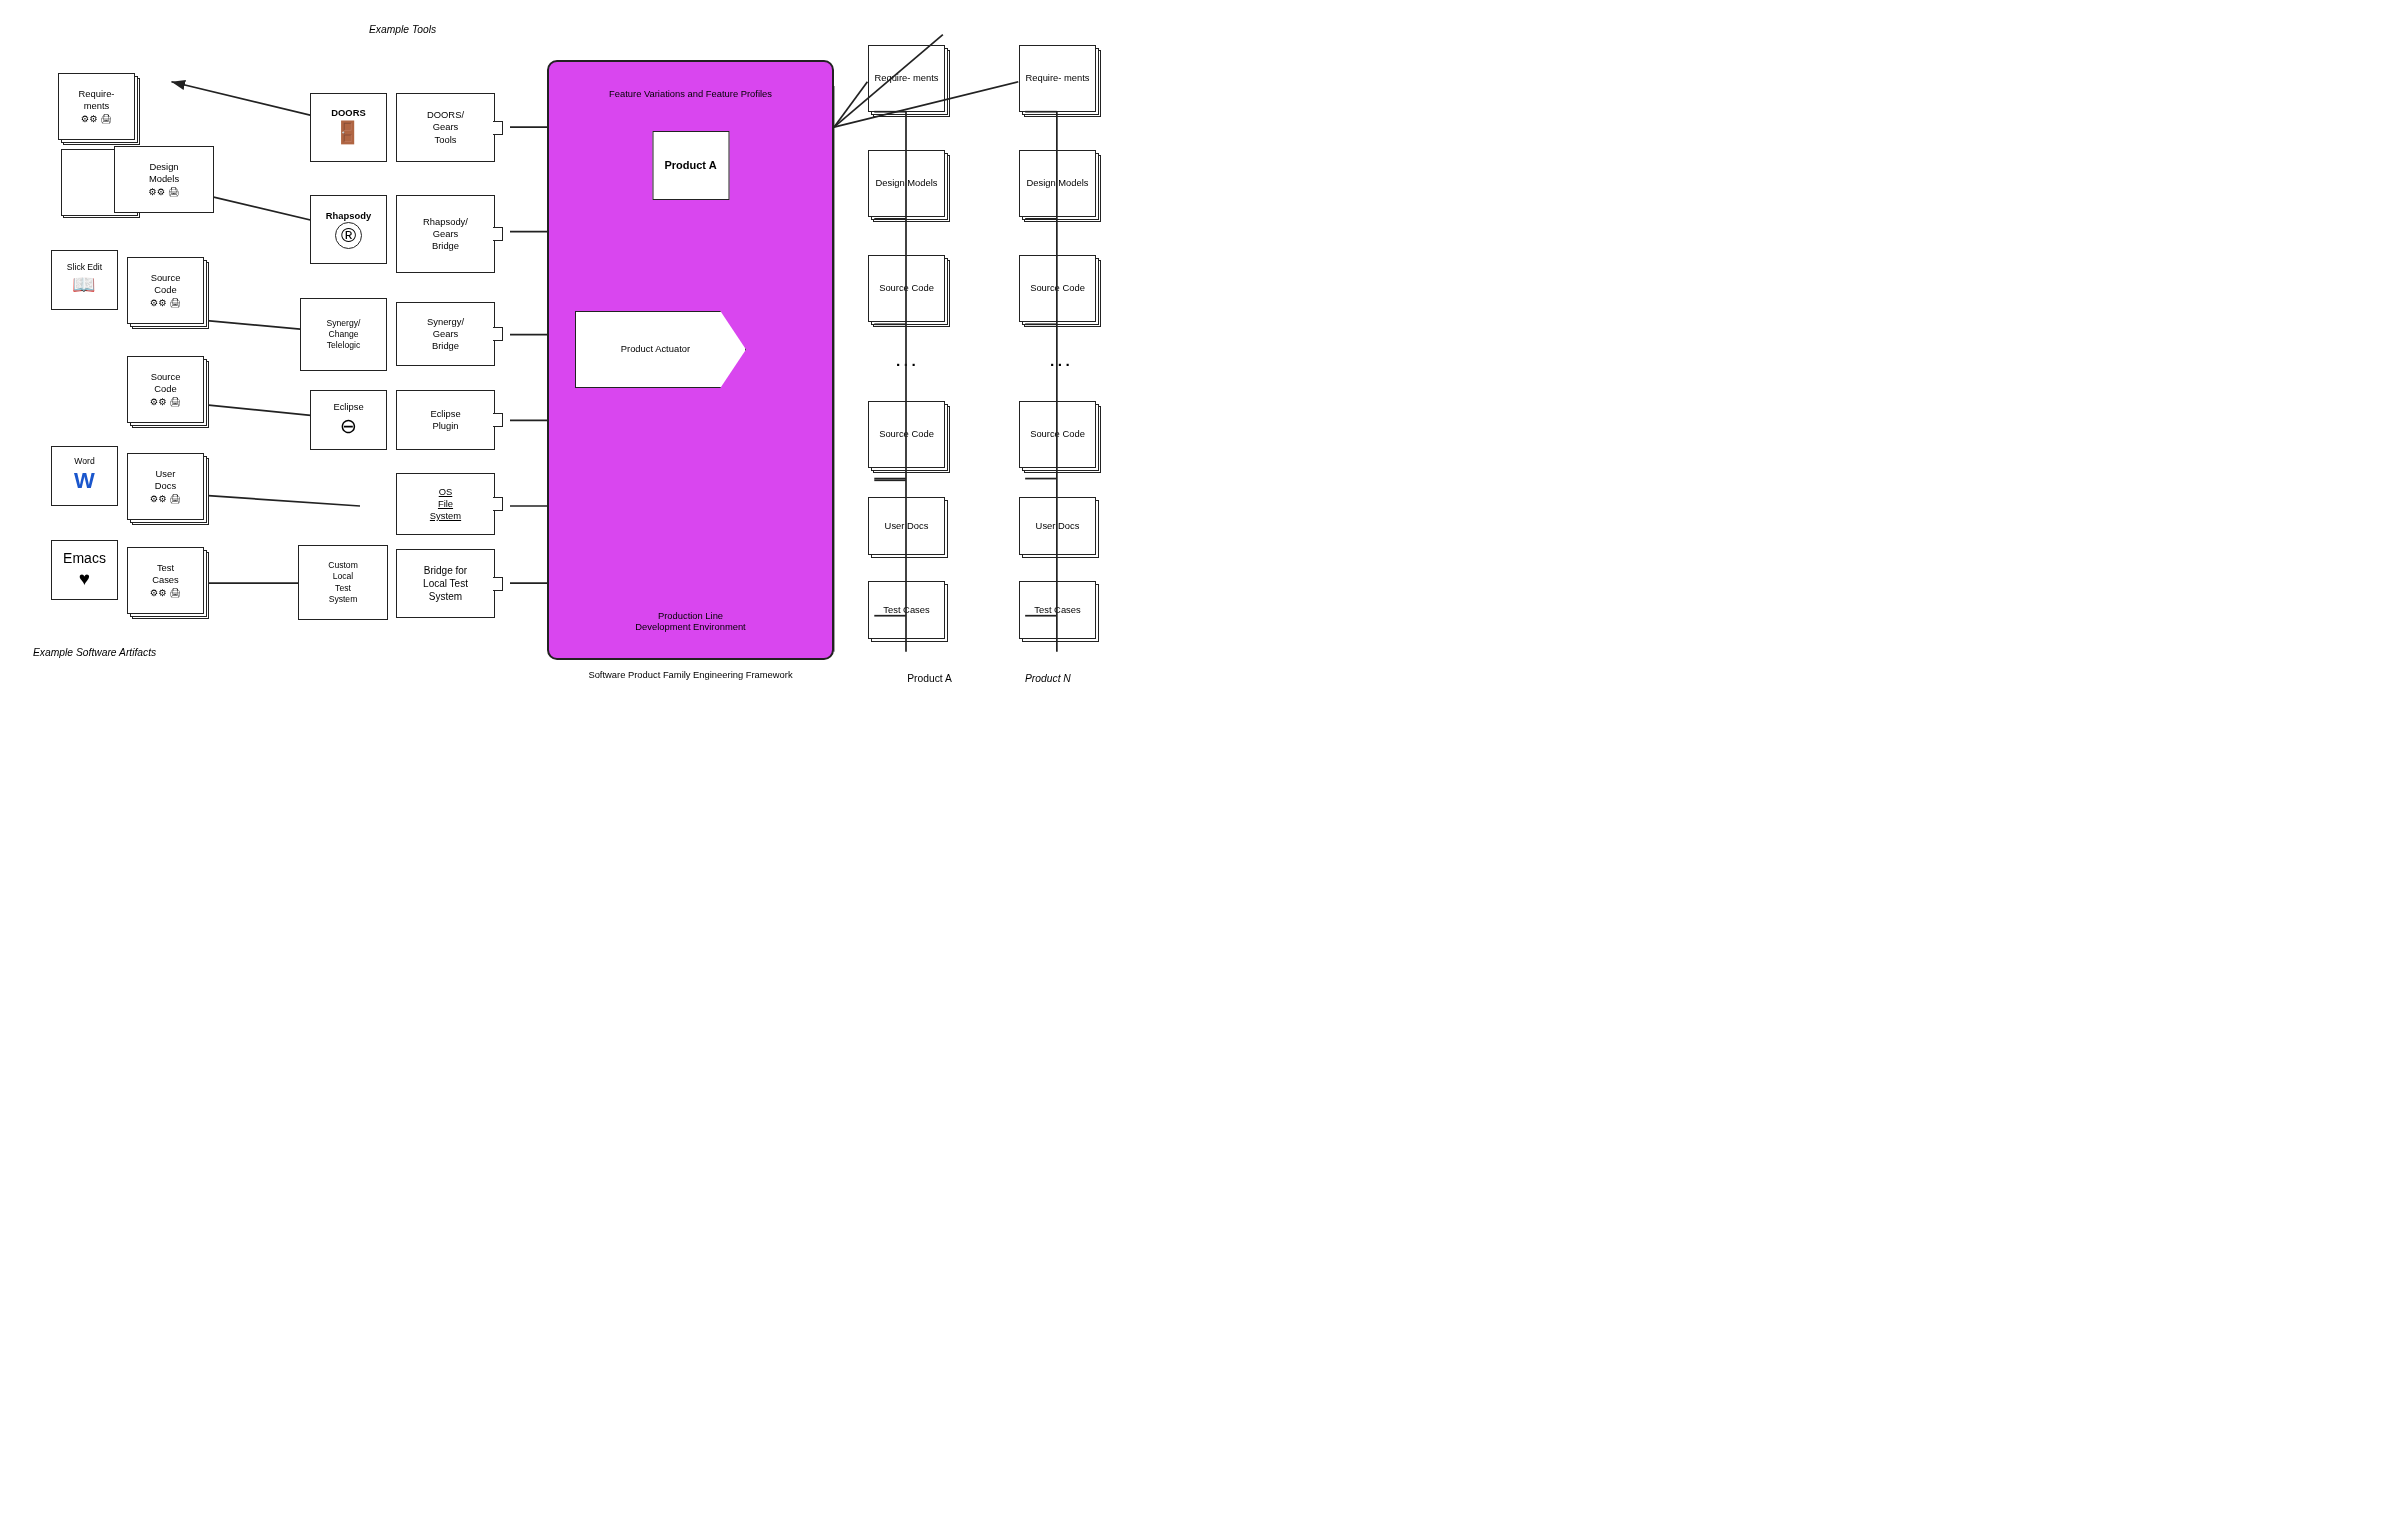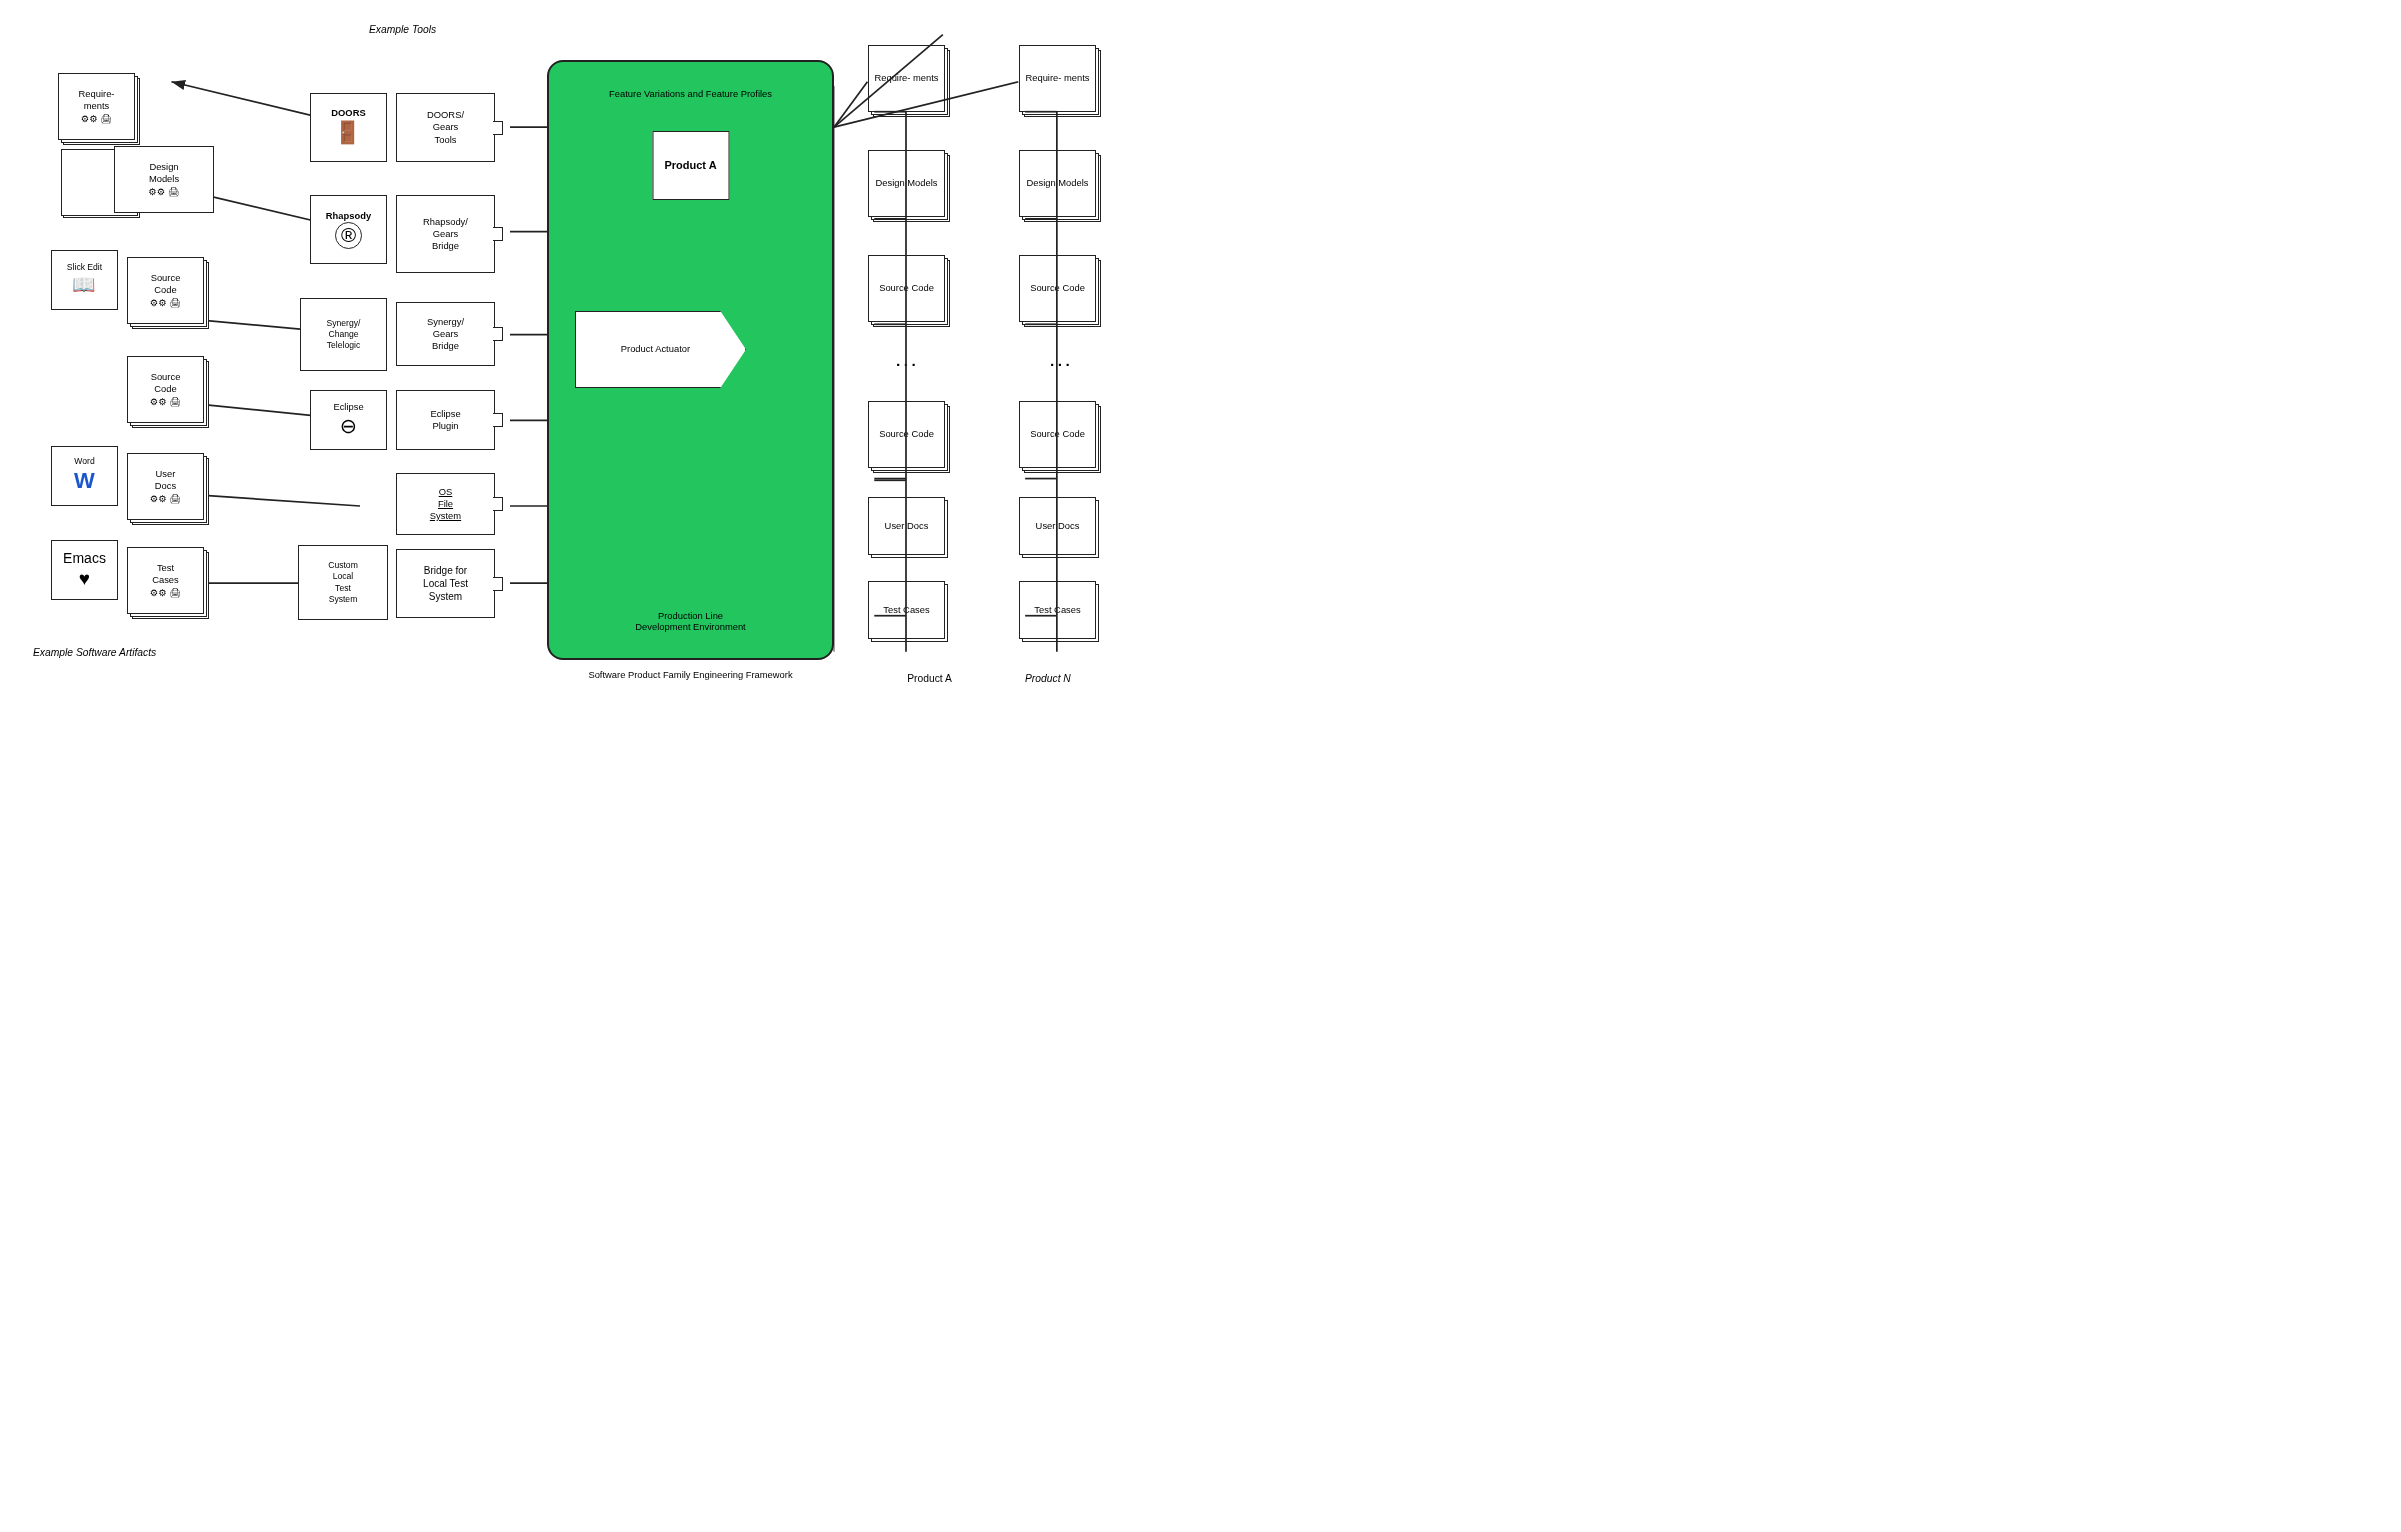--- a/index.html
+++ b/index.html
@@ -98,22 +98,22 @@
       background: #fff;
       border-top: 1.7px solid #222;
       border-right: 1.7px solid #222;
       border-bottom: 1.7px solid #222;
     }
 
     
     .framework-box {
       position: absolute;
       border: 2.6px solid #222;
-      border-radius: 16px;
-      background: #22c55e;
+      border-radius: 10px;
+      background: #d946ef;
     }
 
     
     .arrows-svg {
       position: absolute;
       top: 0;
       left: 0;
       width: 100%;
       height: 100%;
       pointer-events: none;

